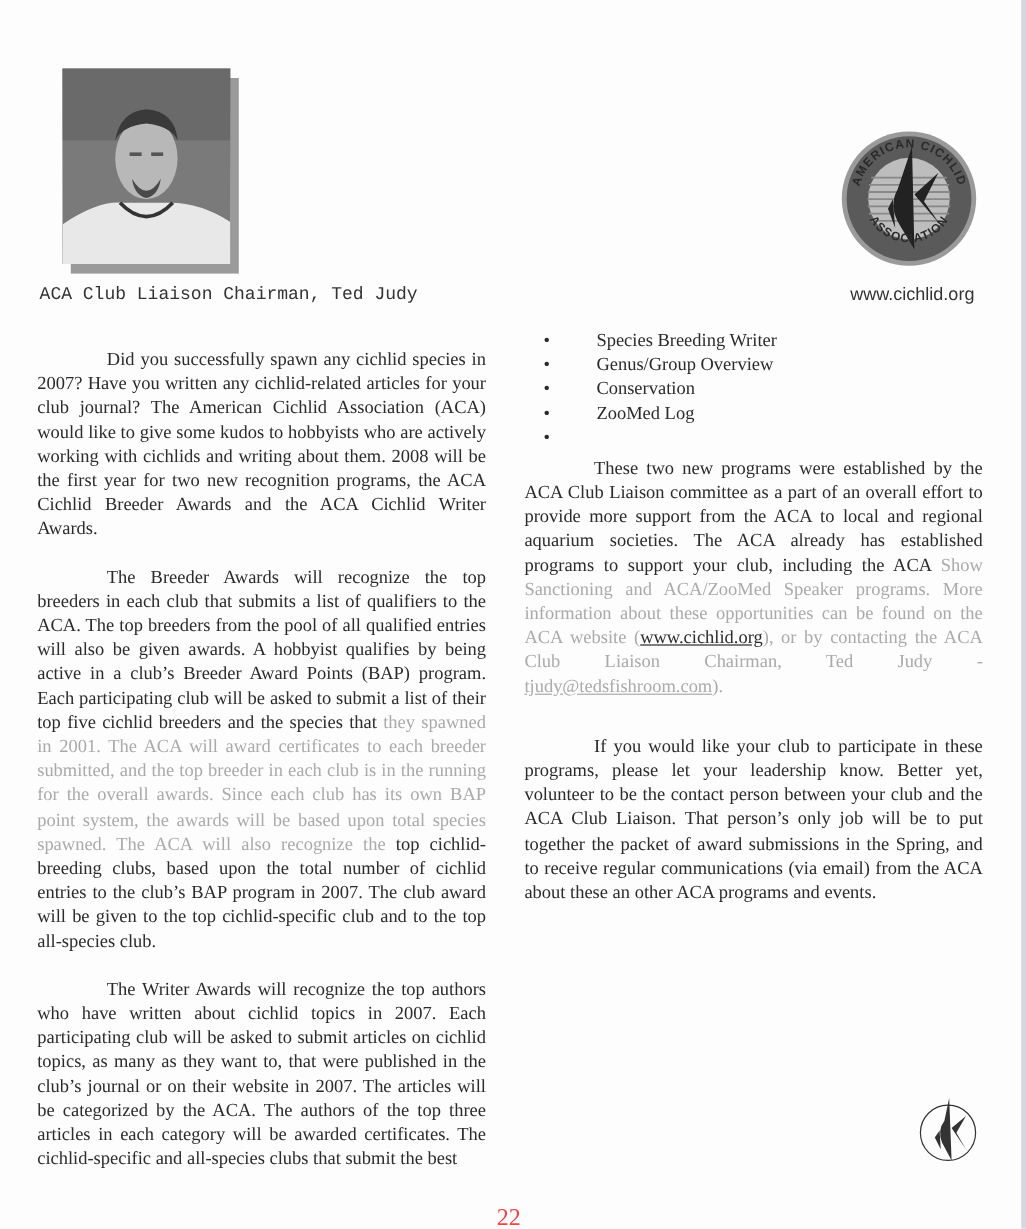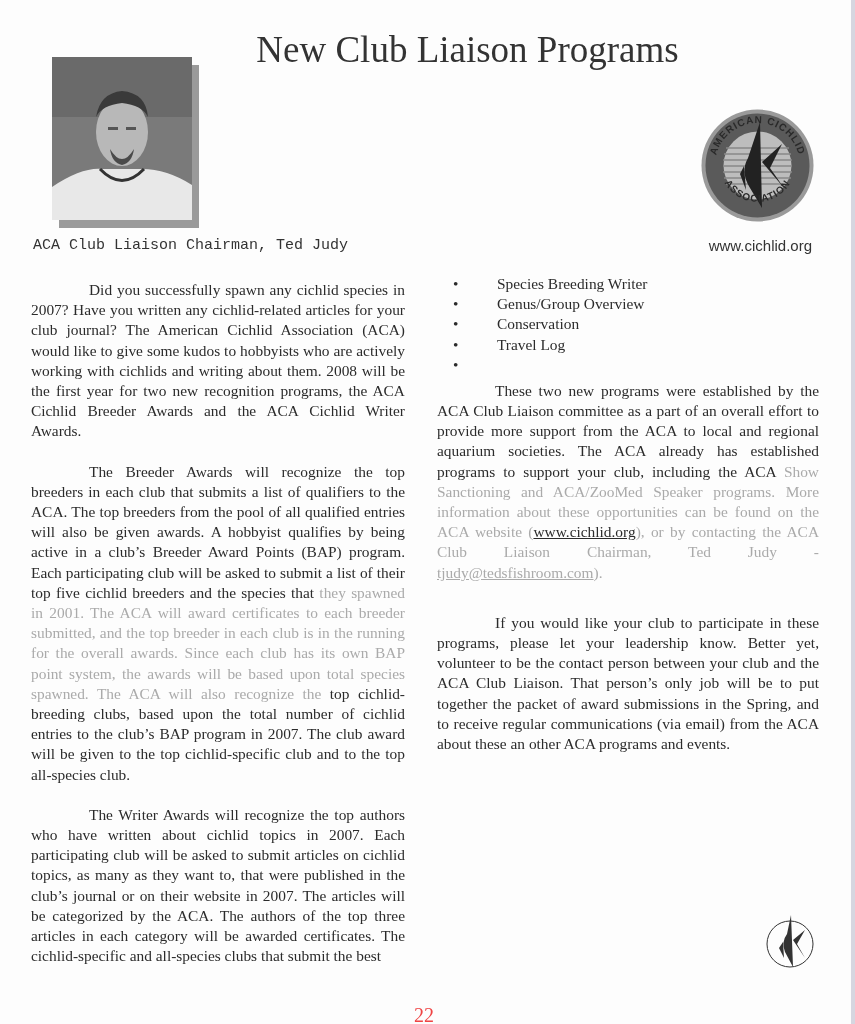--- a/index.html
+++ b/index.html
@@ -30,21 +30,21 @@
     .caption-right {
       position:absolute; right:43px; top:237px;
       font-family:"Liberation Sans", sans-serif; font-size:15px; color:#333;
     }
     .col {
       position:absolute; top:274px; width:374px;
       font-size:15.4px; line-height:20.2px; text-align:justify; color:#2b2b2b;
     }
     .col.left { left:31px; }
     .col.right { left:437px; width:382px; top:274px; }
-    .col p { margin:6px 0 20px 0; text-indent:58px; }
+    .col p { margin:16px 0 20px 0; text-indent:58px; }
     .col p.noindent { text-indent:0; }
     .light { color:#aaa; }
     ul.cats { margin:0 0 22px 0; padding:0 0 0 60px; list-style:none; text-align:left; }
     ul.cats li { position:relative; }
     ul.cats li .bullet { position:absolute; left:-44px; }
     .link { text-decoration:underline; }
     .logo-small { position:absolute; left:765px; top:912px; width:52px; height:58px; }
     .page-number { position:absolute; left:414px; top:1004px; font-size:20px; color:#ef4444; }
   </style>
 </head>
@@ -60,21 +60,20 @@
     <path d="M48 112 Q70 135 92 112" fill="none" stroke="#333" stroke-width="3"></path>
     <ellipse cx="70" cy="75" rx="26" ry="34" fill="#b8b8b8"></ellipse>
     <path d="M44 60 Q48 36 70 34 Q94 36 96 60 Q90 48 70 46 Q50 48 44 60 Z" fill="#3a3a3a"></path>
     <path d="M58 92 Q70 112 82 92 Q80 106 70 108 Q60 106 58 92 Z" fill="#4a4a4a"></path>
     <rect x="56" y="70" width="10" height="3" fill="#555"></rect>
     <rect x="74" y="70" width="10" height="3" fill="#555"></rect>
   </svg>
 </div>
 
 <div class="title">
-  <div>New Club Liaison Programs</div>
 </div>
 
 <svg class="logo-big" viewBox="0 0 115 115">
   <circle cx="57.5" cy="57.5" r="56" fill="#9a9a9a"></circle>
   <circle cx="57.5" cy="57.5" r="52" fill="#5a5a5a"></circle>
   <circle cx="57.5" cy="57.5" r="34" fill="#bdbdbd"></circle>
   <g stroke="#888" stroke-width="1.5">
     <line x1="26" y1="40" x2="89" y2="40"></line>
       <line x1="24" y1="46" x2="91" y2="46"></line>
     <line x1="23" y1="52" x2="92" y2="52"></line>
@@ -109,21 +108,21 @@
     <span>top cichlid-breeding clubs, based upon the total number of cichlid entries to the club’s BAP program in 2007. The club award will be given to the top cichlid-specific club and to the top all-species club.</span>
   </p>
   <p>The Writer Awards will recognize the top authors who have written about cichlid topics in 2007. Each participating club will be asked to submit articles on cichlid topics, as many as they want to, that were published in the club’s journal or on their website in 2007. The articles will be categorized by the ACA. The authors of the top three articles in each category will be awarded certificates. The cichlid-specific and all-species clubs that submit the best</p>
 </div>
 
 <div class="col right">
   <ul class="cats">
     <li><span class="bullet">•</span><span>Species Breeding Writer</span></li>
     <li><span class="bullet">•</span><span>Genus/Group Overview</span></li>
     <li><span class="bullet">•</span><span>Conservation</span></li>
-    <li><span class="bullet">•</span><span>Travel Log</span></li>
+    <li><span class="bullet">•</span><span>ZooMed Log</span></li>
     <li><span class="bullet">•</span></li>
   </ul>
   <p style="margin-top:26px">
     <span>These two new programs were established by the ACA Club Liaison committee as a part of an overall effort to provide more support from the ACA to local and regional aquarium societies. The ACA already has established programs to support your club, including the ACA</span>
     <span class="light">Show Sanctioning and ACA/ZooMed Speaker programs. More information about these opportunities can be found on the ACA website (</span><span class="link">www.cichlid.org</span><span class="light">), or by contacting the ACA Club Liaison Chairman, Ted Judy - </span><span class="link light">tjudy@tedsfishroom.com</span><span class="light">).</span>
   </p>
   <p style="margin-top:30px">If you would like your club to participate in these programs, please let your leadership know. Better yet, volunteer to be the contact person between your club and the ACA Club Liaison. That person’s only job will be to put together the packet of award submissions in the Spring, and to receive regular communications (via email) from the ACA about these an other ACA programs and events.</p>
 </div>
 
 <svg class="logo-small" viewBox="0 0 52 58">

